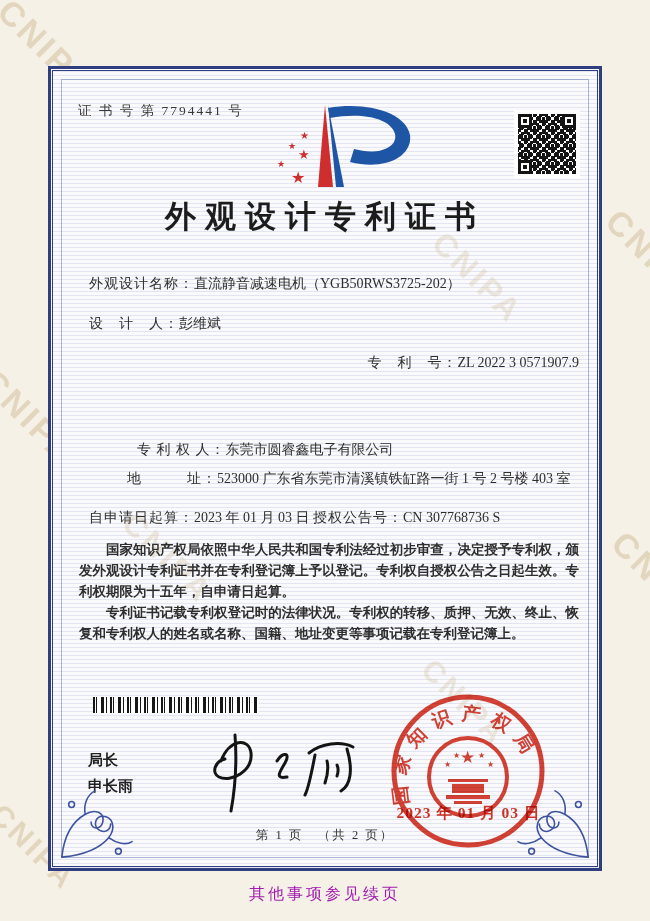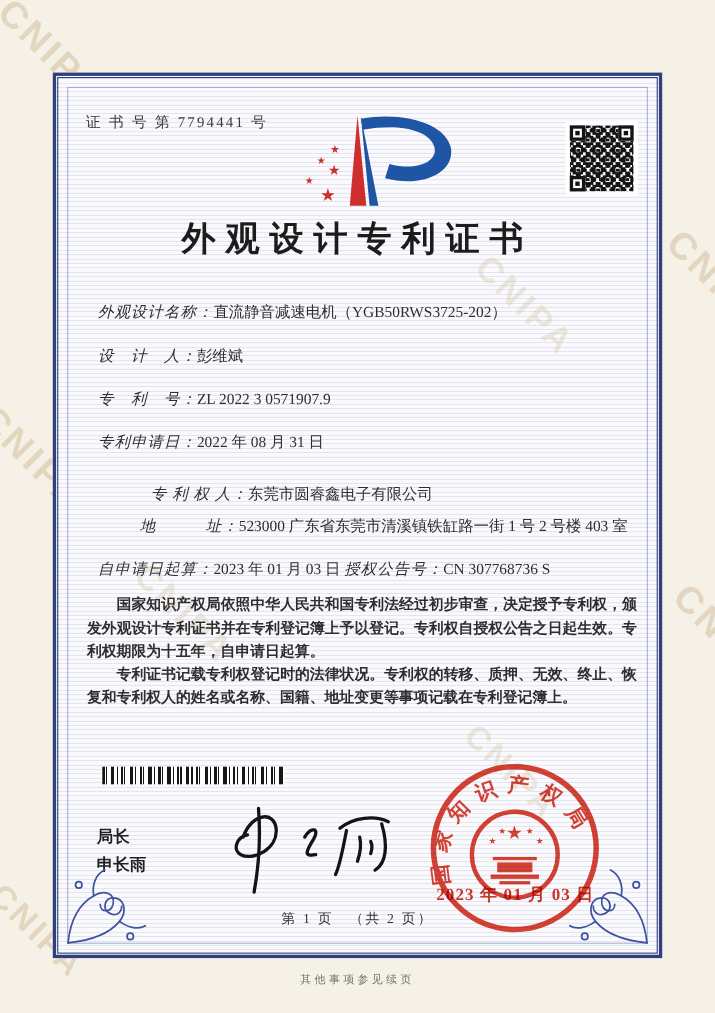--- a/index.html
+++ b/index.html
@@ -28,22 +28,22 @@
         repeating-conic-gradient(transparent 0 25%, #141414 0 50%) 1px 2px/9px 9px, #fff;
         outline:4px solid #fff; }
   .qr .finder { position:absolute; width:14px; height:14px; border:3px solid #141414; background:#fff; }
   .qr .finder::after { content:""; position:absolute; inset:2px; background:#141414; }
   .qr .f-tl { left:0; top:0; } .qr .f-tr { right:0; top:0; } .qr .f-bl { left:0; bottom:0; }
 
   .title { position:absolute; left:0; top:127px; width:100%; text-align:center;
            font-size:31px; font-weight:bold; letter-spacing:9px; color:#1c1c1c; }
 
   .frow { position:absolute; left:38px; width:490px; height:20px; font-size:14px; color:#2e2e2e; white-space:nowrap; }
-  .frow .lbl { letter-spacing:1px;font-style:italic; }
-  .r0{top:206px;} .r1{top:246px;} .r2{top:285px;} .r3{top:324px;} .r4{top:372px;margin-left:48px;} .r5{top:401px;margin-left:38px;} .r6{top:440px;}
+  .frow .lbl { letter-spacing:1px; }
+  .r0{top:206px;} .r1{top:246px;} .r2{top:285px;text-align:right;} .r3{top:324px;} .r4{top:372px;margin-left:48px;} .r5{top:401px;margin-left:38px;} .r6{top:440px;}
   .grant-no { position:absolute; left:224px; top:0; }
 
   .paras { position:absolute; left:28px; top:470px; width:500px; font-size:13.5px;
            line-height:21px; color:#2e2e2e; text-align:justify;font-weight:bold; }
   .paras p { text-indent:2em; }
 
   .barcode { position:absolute; left:42px; top:628px; width:166px; height:16px;
              background:repeating-linear-gradient(90deg,#161616 0 2px,#fdfdfd 2px 3px,#161616 3px 4px,#fdfdfd 4px 8px,#161616 8px 11px,#fdfdfd 11px 13px,#161616 13px 14px,#fdfdfd 14px 17px); }
 
   .sig-title { position:absolute; left:37px; top:682px; font-size:15px; font-weight:bold;
@@ -59,21 +59,21 @@
                mix-blend-mode:multiply; }
 
   .page-info { position:absolute; left:0; top:758px; width:100%; text-align:center;
                font-size:12.5px; letter-spacing:2px; color:#333; }
 
   .flourish { position:absolute; width:78px; height:78px; }
   .fl-left  { left:5px;  bottom:5px; }
   .fl-right { right:5px; bottom:5px; transform:scaleX(-1); }
 
   .note { position:absolute; left:0; top:884px; width:100%; text-align:center;
-          font-size:10px; letter-spacing:3px; color:#737373; }
+          font-size:16px; letter-spacing:3px; color:#a21caf; }
 </style>
 </head>
 <body>
 
 <div class="page">
 
   <div class="wm" style="left:-14px; top:28px; font-size:34px;">CNIPA</div>
   <div class="wm" style="left:-30px; top:398px; font-size:34px;">CNIPA</div>
   <div class="wm" style="left:594px; top:238px; font-size:34px;">CNIPA</div>
   <div class="wm" style="left:600px; top:560px; font-size:34px;">CNIPA</div>
@@ -109,23 +109,20 @@
     <div class="title">外观设计专利证书</div>
 
     <div class="frow r0">
       <span class="lbl">外观设计名称：</span><span>直流静音减速电机（YGB50RWS3725-202）</span>
     </div>
     <div class="frow r1">
       <span class="lbl">设　计　人：</span><span>彭维斌</span>
     </div>
     <div class="frow r2">
       <span class="lbl">专　利　号：</span><span>ZL 2022 3 0571907.9</span>
-    </div>
-    <div class="frow r3">
-      <span class="lbl">专利申请日：</span><span>2022 年 08 月 31 日</span>
     </div>
     <div class="frow r4">
       <span class="lbl">专 利 权 人：</span><span>东莞市圆睿鑫电子有限公司</span>
     </div>
     <div class="frow r5">
       <span class="lbl">地　　　址：</span><span>523000 广东省东莞市清溪镇铁缸路一街 1 号 2 号楼 403 室</span>
     </div>
     <div class="frow r6">
       <span class="lbl">自申请日起算：</span><span>2023 年 01 月 03 日</span>
       <span class="grant-no">

